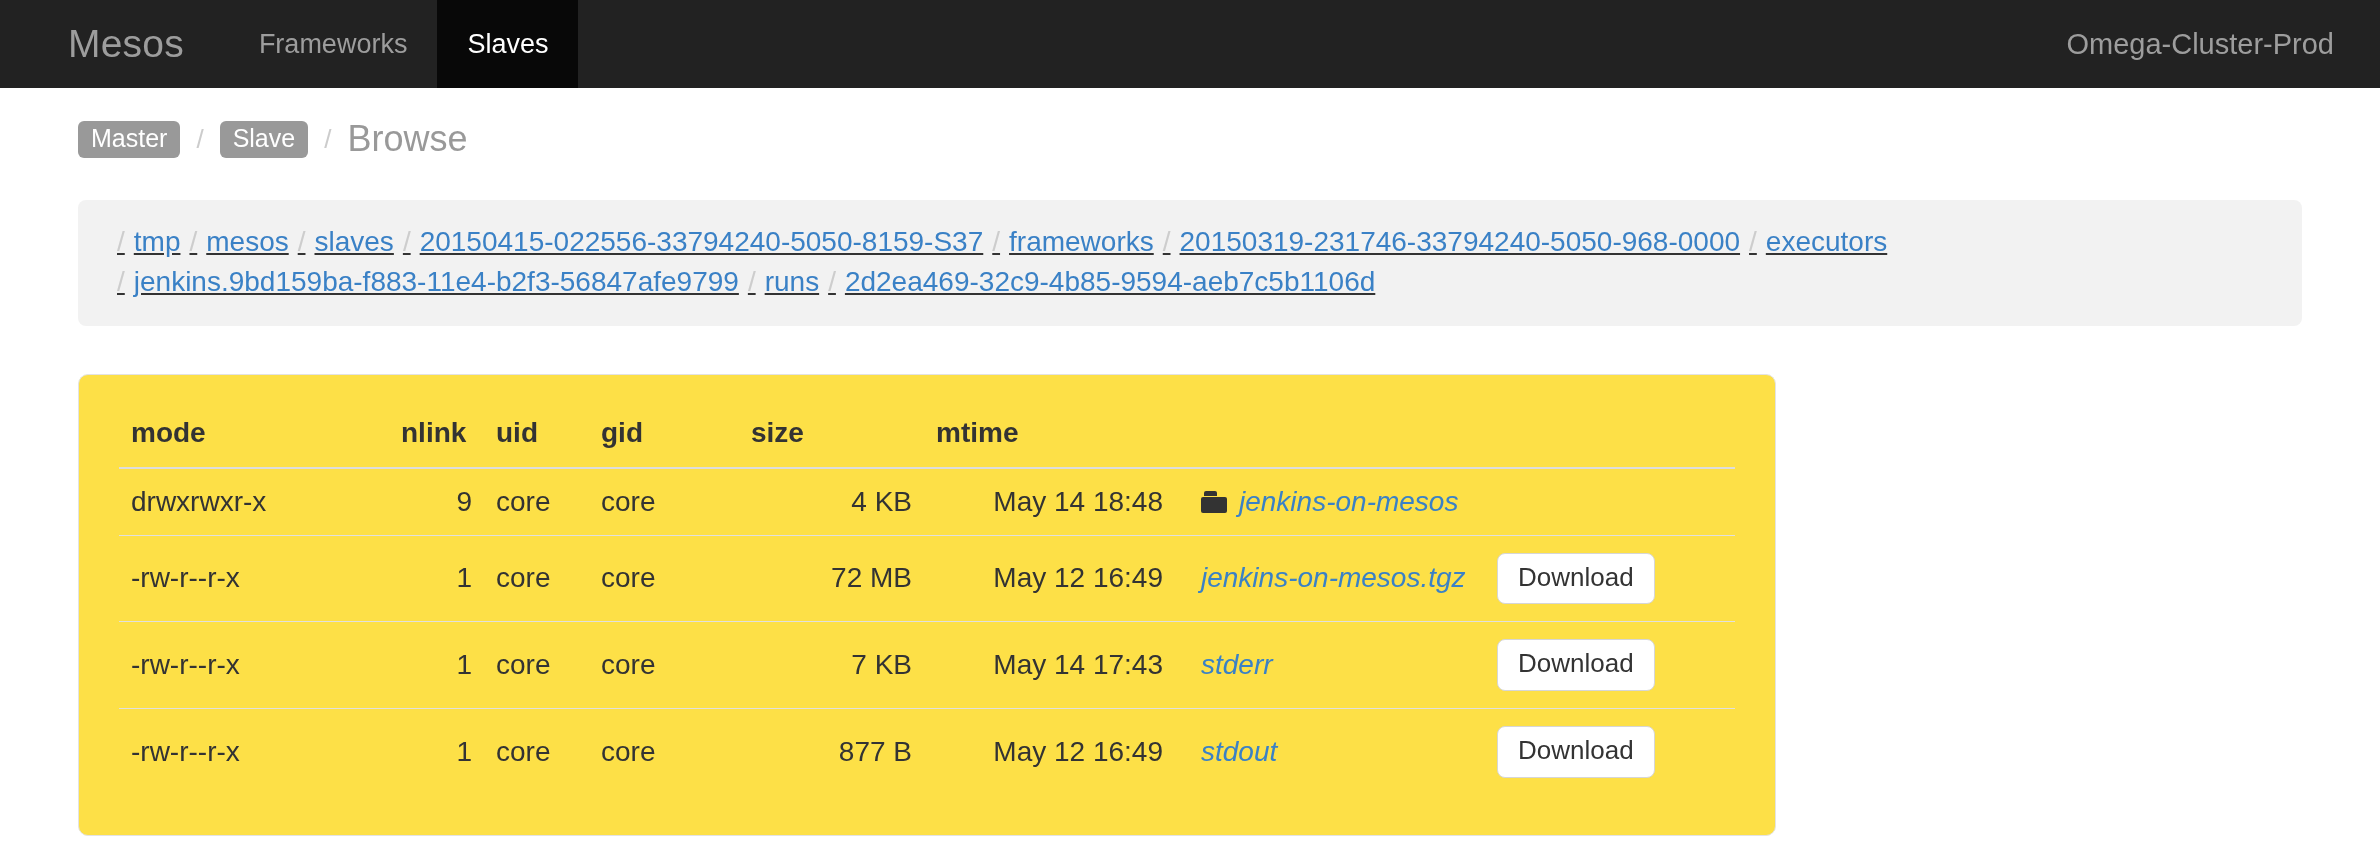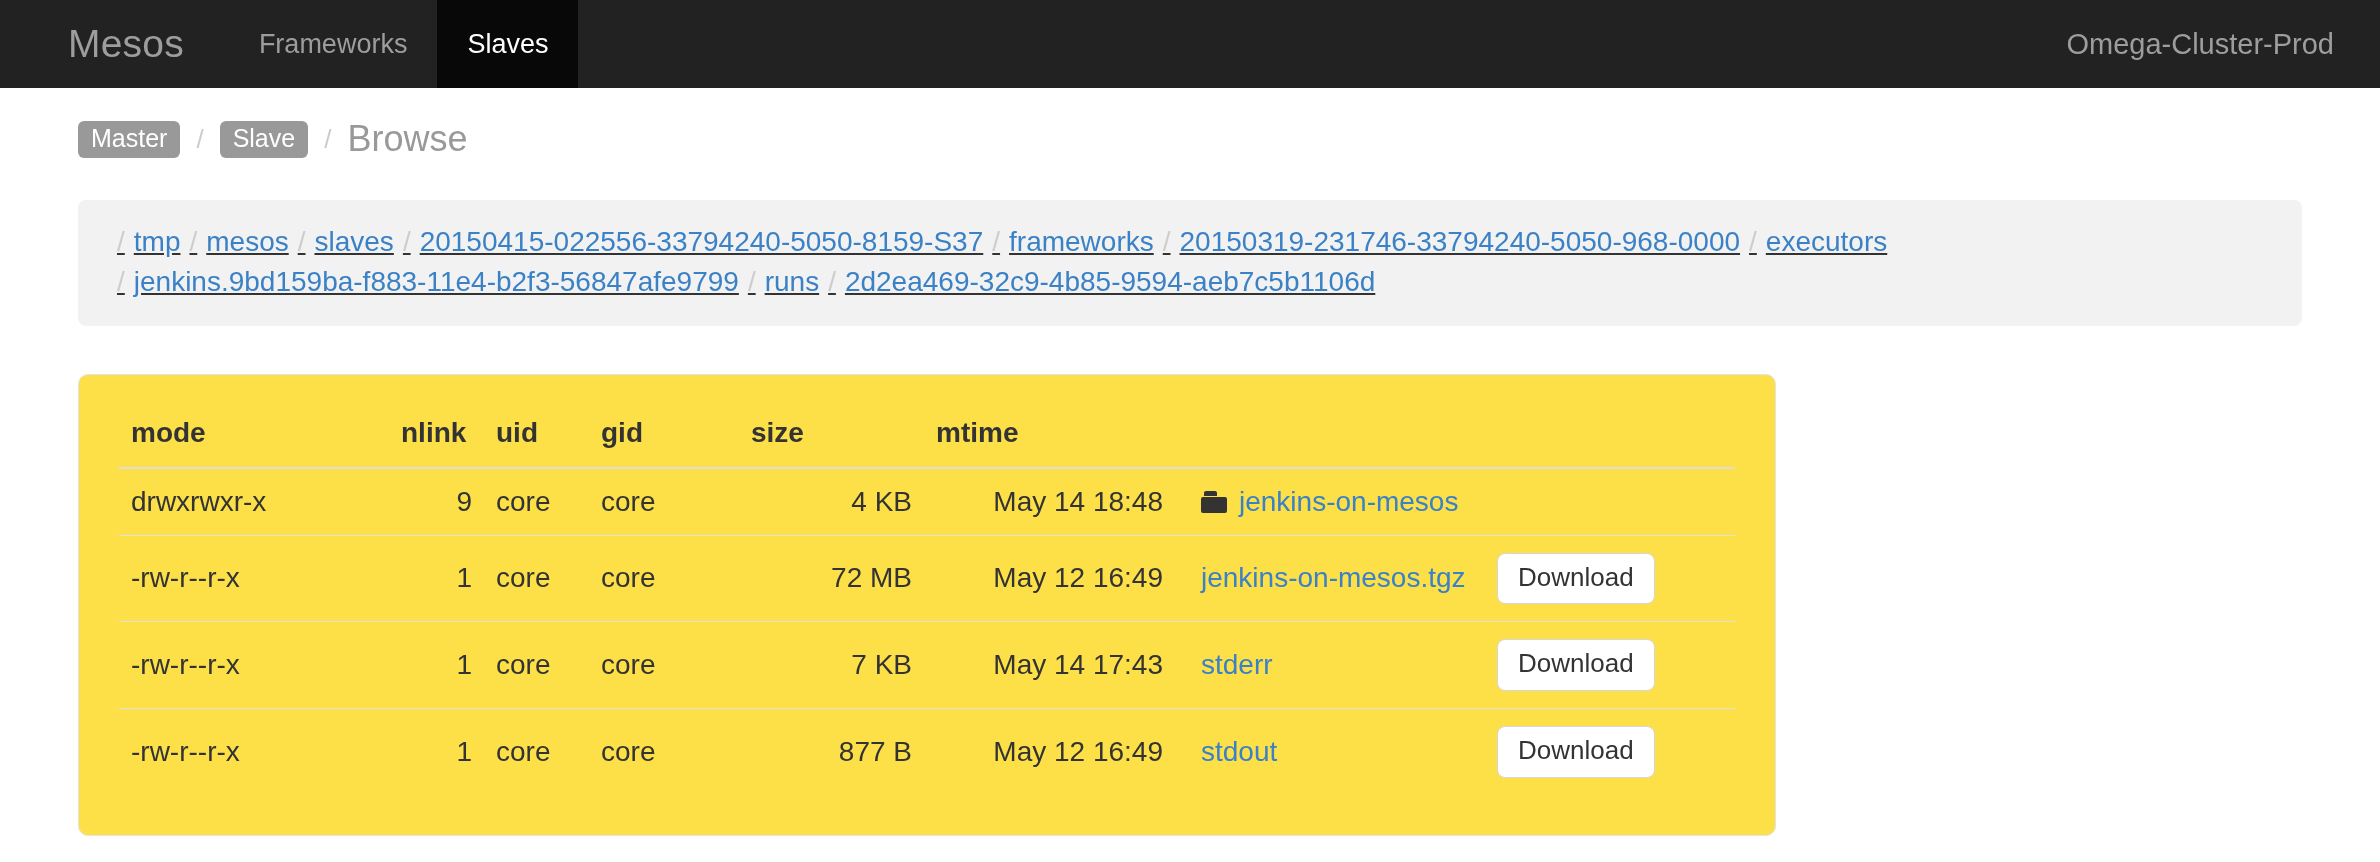--- a/index.html
+++ b/index.html
@@ -163,20 +163,21 @@
 
   .name-cell {
     display: flex;
     align-items: center;
     gap: 12px;
   }
   .file-link {
     color: #3a81c6;
     text-decoration: none;
     font-size: 28px;
+    font-style: italic;
   }
   .folder-icon {
     width: 26px;
     height: 22px;
     position: relative;
     display: inline-block;
     flex: 0 0 auto;
   }
   .folder-icon::before {
     content: "";

